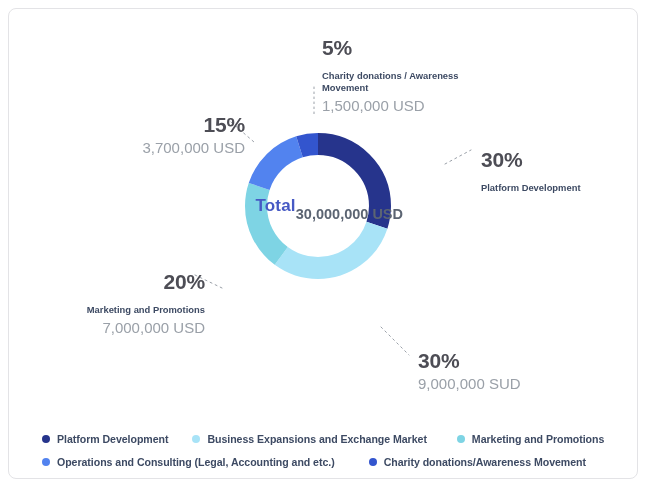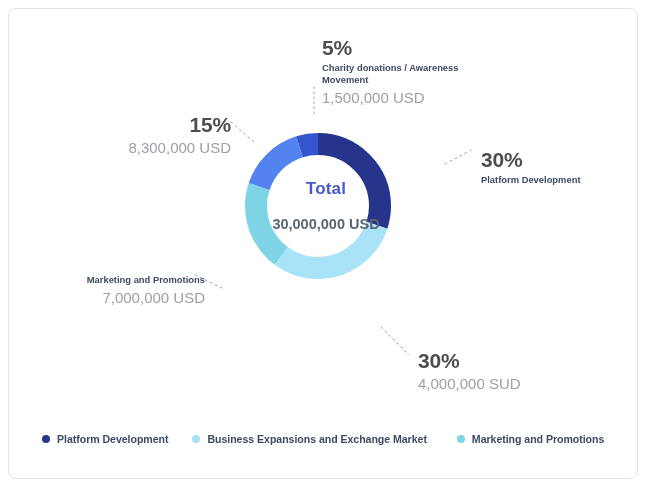--- a/index.html
+++ b/index.html
@@ -35,26 +35,26 @@
   .donut-wrap {
     position: absolute;
     left: 224px;
     top: 112px;
     width: 170px;
     height: 170px;
   }
   .donut-svg { display: block; width: 170px; height: 170px; }
   .donut-center {
     position: absolute;
-    left: 8px; top: 0;
+    left: 0; top: 0;
     width: 170px; height: 170px;
     display: flex;
-    flex-direction: column;
+    flex-direction: row;
     align-items: center;
-    justify-content: center;
+    justify-content: flex-end;
     pointer-events: none;
   }
   .center-total {
     font-size: 17px;
     font-weight: bold;
     color: #4659c4;
     letter-spacing: .2px;
     line-height: 1.25;
   }
   .center-value {
@@ -72,37 +72,37 @@
     font-weight: bold;
     color: #4d4d55;
     line-height: 1.05;
     letter-spacing: -.2px;
   }
   .cat {
     font-size: 9.4px;
     font-weight: bold;
     color: #3d4a63;
     line-height: 1.3;
-    margin-top: 3px;
+    margin-top: 11px;
   }
   .amt {
     font-size: 15px;
     color: #9aa0a8;
     line-height: 1.3;
     margin-top: 2px;
   }
   .align-right { text-align: right; }
   .align-left  { text-align: left; }
 
   
   .c-charity    { left: 313px; top: 28px;  width: 190px; }
   .c-platform   { left: 472px; top: 140px; width: 150px; }
   .c-business   { left: 409px; top: 341px; width: 180px; }
   .c-marketing  { left: 46px;  top: 262px; width: 150px; }
-  .c-operations { left: 50px;  top: 105px; width: 172px; }
+  .c-operations { left: 64px;  top: 105px; width: 172px; }
 
   
   .leaders {
     position: absolute;
     left: 0; top: 0;
     width: 630px; height: 471px;
     pointer-events: none;
   }
 
   
@@ -185,46 +185,58 @@
       <div class="amt">1,500,000 USD</div>
     </div>
 
     <div class="callout c-platform align-left">
       <div class="pct">30%</div>
       <div class="cat">Platform Development</div>
     </div>
 
     <div class="callout c-business align-left">
       <div class="pct">30%</div>
-      <div class="amt">4,000,000 SUD</div>
+      <div class="amt">9,000,000 SUD</div>
     </div>
 
     <div class="callout c-marketing align-right">
+      <div class="pct">20%</div>
       <div class="cat">Marketing and Promotions</div>
       <div class="amt">7,000,000 USD</div>
     </div>
 
     <div class="callout c-operations align-right">
       <div class="pct">15%</div>
-      <div class="amt">8,300,000 USD</div>
+      <div class="amt">3,700,000 USD</div>
     </div>
 
     <div class="legend">
       <div class="legend-row row1">
         <div class="legend-item">
           <span class="legend-dot" style="background: rgb(38, 52, 140);"></span>
           <span class="legend-label">Platform Development</span>
         </div>
         <span class="sp-1"></span>
         <div class="legend-item">
           <span class="legend-dot" style="background: rgb(168, 227, 247);"></span>
           <span class="legend-label">Business Expansions and Exchange Market</span>
         </div>
         <span class="sp-2"></span>
         <div class="legend-item">
           <span class="legend-dot" style="background: rgb(126, 212, 228);"></span>
           <span class="legend-label">Marketing and Promotions</span>
         </div>
       </div>
+      <div class="legend-row">
+        <div class="legend-item">
+          <span class="legend-dot" style="background: rgb(82, 131, 239);"></span>
+          <span class="legend-label">Operations and Consulting (Legal, Accounting and etc.)</span>
+        </div>
+        <span class="sp-3"></span>
+        <div class="legend-item">
+          <span class="legend-dot" style="background: rgb(51, 85, 206);"></span>
+          <span class="legend-label">Charity donations/Awareness Movement</span>
+        </div>
+      </div>
     </div>
 
   </div>
 </div>
 
 </body></html>

